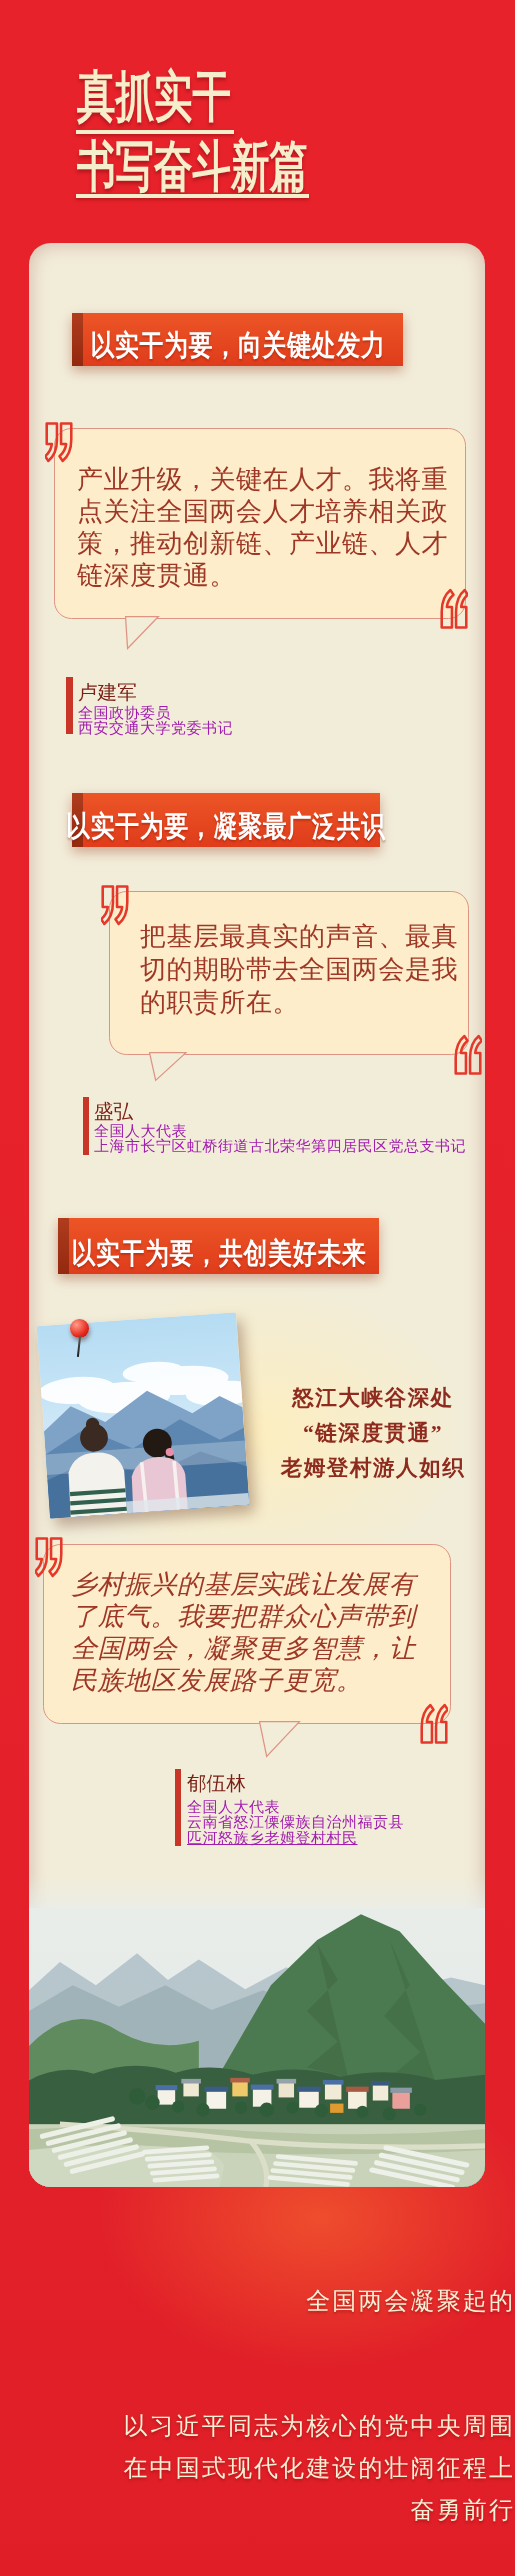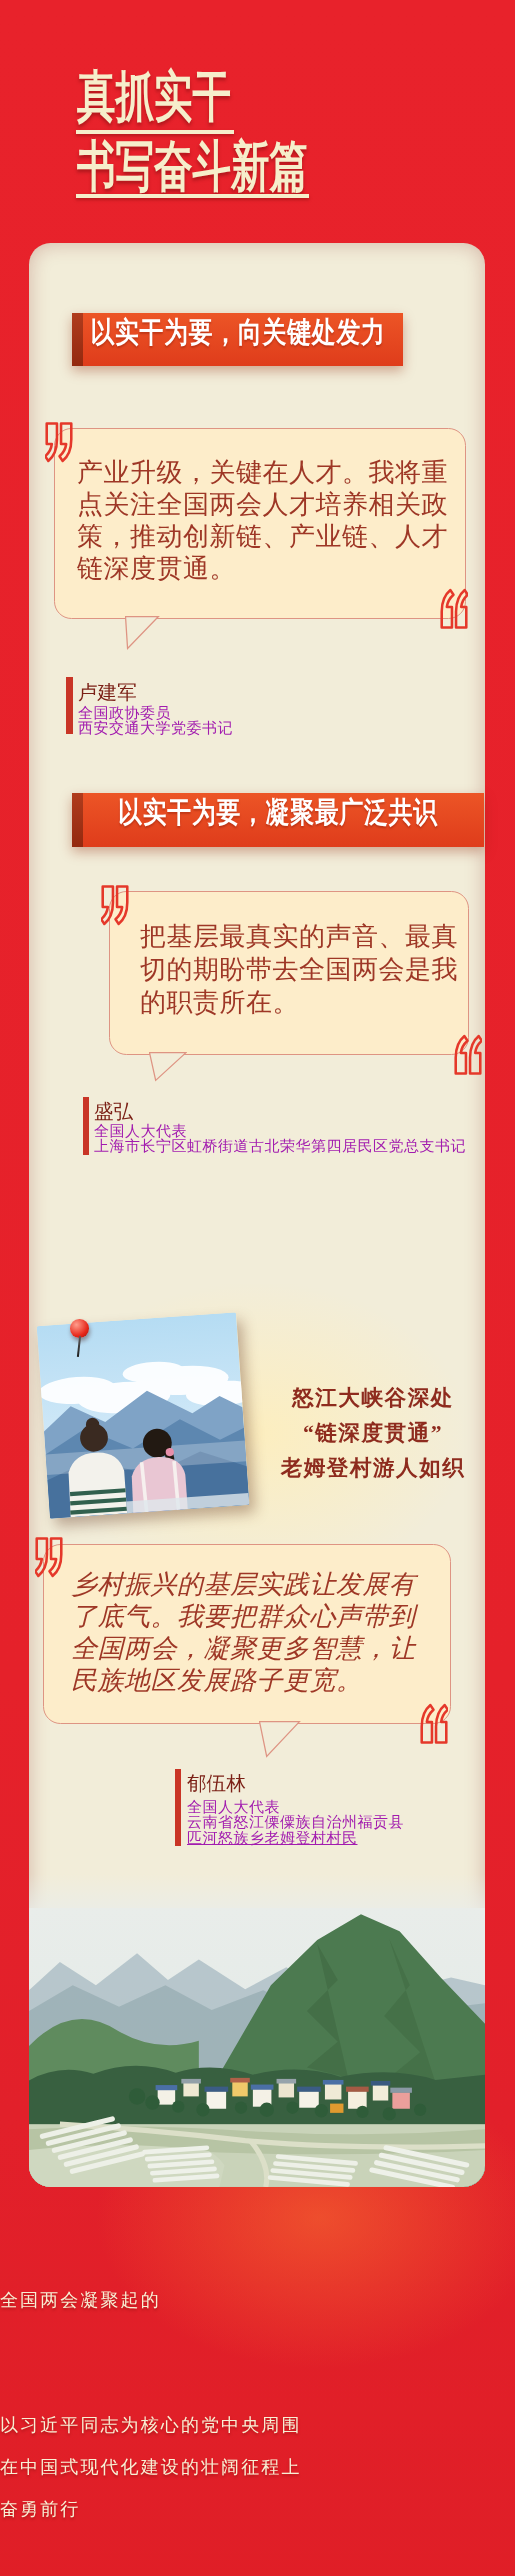--- a/index.html
+++ b/index.html
@@ -15,37 +15,37 @@
     text-shadow:0 2.6px 4.1px rgba(110,10,10,.45);}
   #title1{top:68px;} #title2{top:138px;}
   .title-underline{position:absolute;left:76px;height:3.6px;background:#f6eecb;
     box-shadow:0 2.1px 3.1px rgba(110,10,10,.4);}
   #u1{top:130px;width:158px;} #u2{top:194px;width:233px;}
   
   .panel{position:absolute;left:29px;top:243px;width:456px;height:1944px;
     background:#f2edd9;border-radius:21.6px;box-shadow:0 0 20.6px rgba(120,10,10,.25) inset;}
   
   .banner{position:absolute;height:53px;background:linear-gradient(180deg,#ec5526,#df3c1b);
-    box-shadow:0 5.2px 11.3px rgba(140,35,8,.35);display:flex;align-items:flex-start;justify-content:center;}
+    box-shadow:0 5.2px 11.3px rgba(140,35,8,.35);display:flex;align-items:flex-end;justify-content:center;}
   .banner .strip{position:absolute;left:0;top:0;bottom:0;width:11.3px;
     background:linear-gradient(180deg,#b03c1d,#93290f);}
   .banner .banner-text{color:#ffffff;font-family:"Liberation Serif",serif;font-weight:bold;
     font-size:29px;white-space:nowrap;transform:scaleX(.82);letter-spacing:1px;
     text-shadow:0 1.5px 2.1px rgba(120,20,0,.35);}
   #banner1{left:43px;top:70px;width:331px;}
-  #banner2{left:43px;top:550px;width:412px;height:54px;}
+  #banner2{left:43px;top:550px;width:308px;height:54px;}
   #banner3{left:29px;top:975px;width:321px;height:56px;}
   
   .bubble{position:absolute;background:#fdedca;border:1.5px solid #de9483;border-radius:17.5px;}
   #bubble1{left:25px;top:185px;width:410px;height:189px;}
   #bubble2{left:80px;top:648px;width:358px;height:162px;}
   #bubble3{left:14px;top:1301px;width:406px;height:178px;}
   .quote-text{position:absolute;color:#9e3726;font-family:"Liberation Serif",serif;
     font-size:26px;letter-spacing:0.5px;white-space:nowrap;}
-  #qt1{left:48px;top:214px;line-height:32px;}
+  #qt1{left:48px;top:221px;line-height:32px;}
   #qt2{left:111px;top:677px;line-height:33px;}
   #qt3{left:42px;top:1326px;line-height:32px;font-style:italic;}
   .qmark{position:absolute;}
   .qmark.close{transform:rotate(180deg);}
   #qm1{left:15.5px;top:179px;} #qc1{left:411px;top:343px;}
   #qm2{left:72px;top:642px;} #qc2{left:425px;top:789px;}
   #qm3{left:6.2px;top:1294px;} #qc3{left:391px;top:1458px;}
   .tail{position:absolute;}
   #tail1{left:96px;top:373px;} #tail2{left:120px;top:809px;} #tail3{left:230px;top:1478px;}
   
@@ -71,22 +71,22 @@
     background:linear-gradient(180deg,#5a5a5a,#1d1d1d);transform:rotate(6deg);}
   .photo-caption{position:absolute;left:210px;top:1138px;width:268px;text-align:center;}
   .photo-caption div{color:#8e2b1e;font-family:"Liberation Serif",serif;font-weight:600;
     font-size:21.6px;line-height:35px;letter-spacing:1.5px;white-space:nowrap;}
   
   .haze{position:absolute;left:0;top:1631px;width:456px;height:57px;
     background:linear-gradient(180deg, rgba(242,237,217,0) 0%, #e9edea 85%);}
   .landscape{position:absolute;left:0;top:1665px;width:456px;height:279px;
     border-radius:0 0 21.6px 21.6px;overflow:hidden;}
   
-  .footer-line{position:absolute;left:0;width:515px;text-align:left;color:#f8f0d5;
-    font-size:18px;line-height:23px;letter-spacing:2.1px;white-space:nowrap;
+  .footer-line{position:absolute;left:0;width:515px;text-align:right;color:#f8f0d5;
+    font-size:24px;line-height:23px;letter-spacing:2.1px;white-space:nowrap;
     text-shadow:0 1.5px 2.6px rgba(120,15,10,.45);}
 </style>
 </head>
 <body>
 
 <div class="poster">
 
   <div class="title-line" id="title1">真抓实干</div>
   <div class="title-underline" id="u1"></div>
   <div class="title-line" id="title2">书写奋斗新篇</div>
@@ -152,20 +152,24 @@
       <div>把基层最真实的声音、最真</div>
       <div>切的期盼带去全国两会是我</div>
       <div>的职责所在。</div>
     </div>
 
     <div class="attr-bar" id="bar2"></div>
     <div class="attr-name" id="name2">盛弘</div>
     <div class="attr-title" id="a2t1">全国人大代表</div>
     <div class="attr-title" id="a2t2">上海市长宁区虹桥街道古北荣华第四居民区党总支书记</div>
 
+    <div class="banner" id="banner3">
+      <div class="strip"></div>
+      <div class="banner-text">以实干为要，共创美好未来</div>
+    </div>
 
     <div class="photo-glow"></div>
 
     <div class="pinned-photo">
       <svg width="200" height="193" viewBox="0 0 388 375">
         <defs>
           <linearGradient id="pSky" x1="0" y1="0" x2="0" y2="1">
             <stop offset="0" stop-color="#b5dcf3"></stop>
               <stop offset="1" stop-color="#e3f1fb"></stop>
           </linearGradient>

